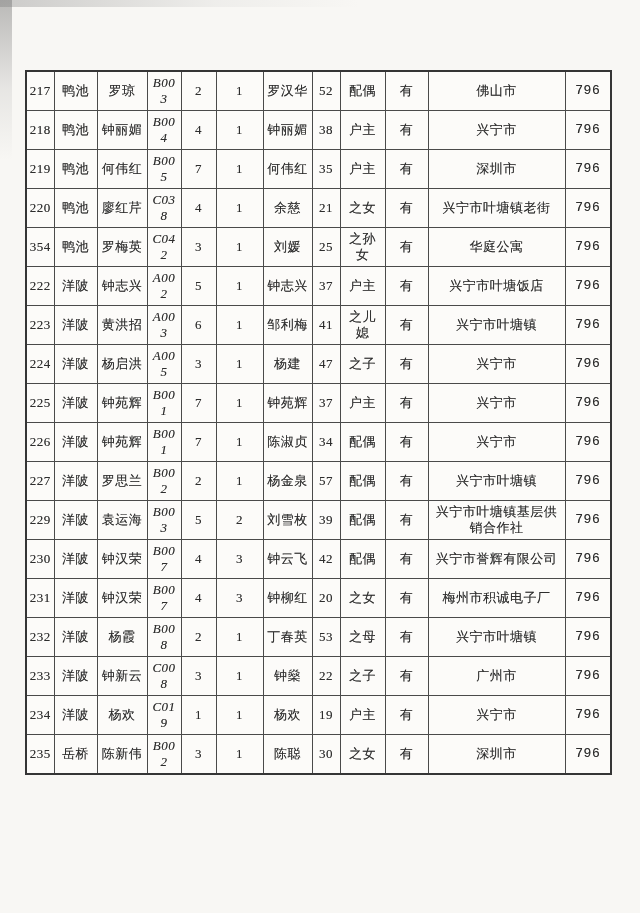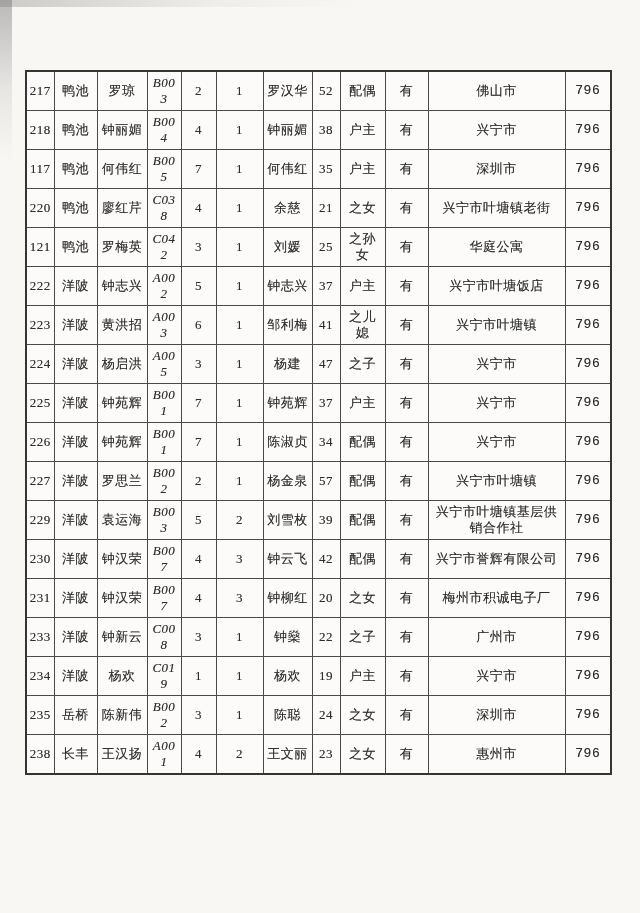--- a/index.html
+++ b/index.html
@@ -108,21 +108,21 @@
           <td class="c5">4</td>
           <td class="c6">1</td>
           <td class="c7">钟丽媚</td>
           <td class="c8">38</td>
           <td class="c9">户主</td>
           <td class="c10">有</td>
           <td class="c11">兴宁市</td>
           <td class="c12">796</td>
         </tr>
         <tr>
-          <td class="c1">117</td>
+          <td class="c1">219</td>
           <td class="c2">鸭池</td>
           <td class="c3">何伟红</td>
           <td class="c4">B005</td>
           <td class="c5">7</td>
           <td class="c6">1</td>
           <td class="c7">何伟红</td>
           <td class="c8">35</td>
           <td class="c9">户主</td>
           <td class="c10">有</td>
           <td class="c11">深圳市</td>
@@ -136,21 +136,21 @@
           <td class="c5">4</td>
           <td class="c6">1</td>
           <td class="c7">余慈</td>
           <td class="c8">21</td>
           <td class="c9">之女</td>
           <td class="c10">有</td>
           <td class="c11">兴宁市叶塘镇老街</td>
           <td class="c12">796</td>
         </tr>
         <tr>
-          <td class="c1">121</td>
+          <td class="c1">354</td>
           <td class="c2">鸭池</td>
           <td class="c3">罗梅英</td>
           <td class="c4">C042</td>
           <td class="c5">3</td>
           <td class="c6">1</td>
           <td class="c7">刘媛</td>
           <td class="c8">25</td>
           <td class="c9">之孙女</td>
           <td class="c10">有</td>
           <td class="c11">华庭公寓</td>
@@ -276,20 +276,34 @@
           <td class="c5">4</td>
           <td class="c6">3</td>
           <td class="c7">钟柳红</td>
           <td class="c8">20</td>
           <td class="c9">之女</td>
           <td class="c10">有</td>
           <td class="c11">梅州市积诚电子厂</td>
           <td class="c12">796</td>
         </tr>
         <tr>
+          <td class="c1">232</td>
+          <td class="c2">洋陂</td>
+          <td class="c3">杨霞</td>
+          <td class="c4">B008</td>
+          <td class="c5">2</td>
+          <td class="c6">1</td>
+          <td class="c7">丁春英</td>
+          <td class="c8">53</td>
+          <td class="c9">之母</td>
+          <td class="c10">有</td>
+          <td class="c11">兴宁市叶塘镇</td>
+          <td class="c12">796</td>
+        </tr>
+        <tr>
           <td class="c1">233</td>
           <td class="c2">洋陂</td>
           <td class="c3">钟新云</td>
           <td class="c4">C008</td>
           <td class="c5">3</td>
           <td class="c6">1</td>
           <td class="c7">钟燊</td>
           <td class="c8">22</td>
           <td class="c9">之子</td>
           <td class="c10">有</td>
@@ -311,35 +325,21 @@
           <td class="c12">796</td>
         </tr>
         <tr>
           <td class="c1">235</td>
           <td class="c2">岳桥</td>
           <td class="c3">陈新伟</td>
           <td class="c4">B002</td>
           <td class="c5">3</td>
           <td class="c6">1</td>
           <td class="c7">陈聪</td>
-          <td class="c8">24</td>
+          <td class="c8">30</td>
           <td class="c9">之女</td>
           <td class="c10">有</td>
           <td class="c11">深圳市</td>
-          <td class="c12">796</td>
-        </tr>
-        <tr>
-          <td class="c1">238</td>
-          <td class="c2">长丰</td>
-          <td class="c3">王汉扬</td>
-          <td class="c4">A001</td>
-          <td class="c5">4</td>
-          <td class="c6">2</td>
-          <td class="c7">王文丽</td>
-          <td class="c8">23</td>
-          <td class="c9">之女</td>
-          <td class="c10">有</td>
-          <td class="c11">惠州市</td>
           <td class="c12">796</td>
         </tr>
       </tbody>
   </table>
 </div>
 
 </body></html>

